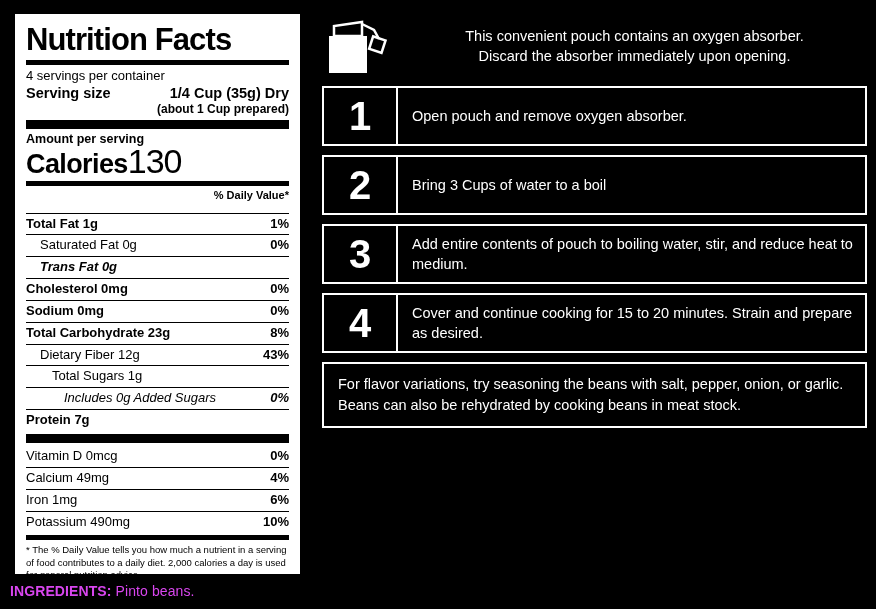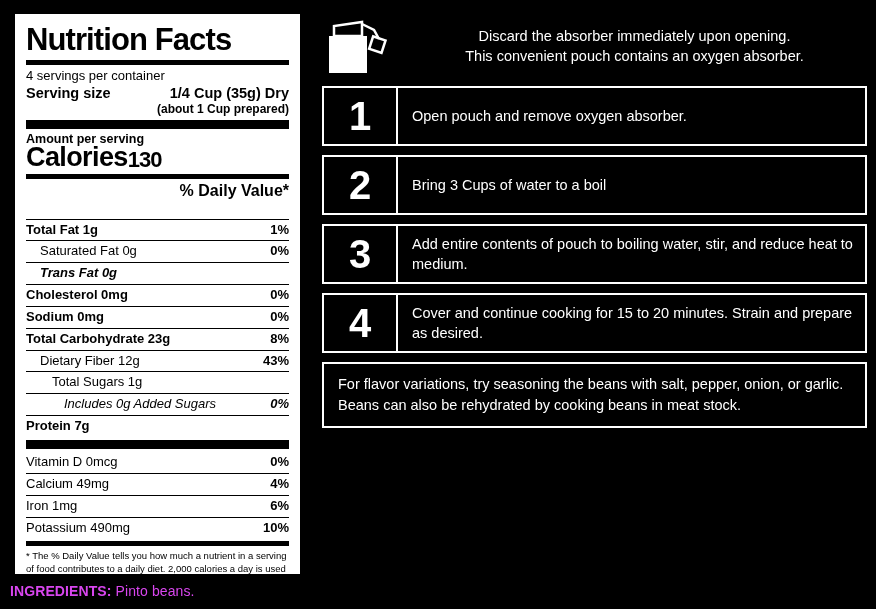--- a/index.html
+++ b/index.html
@@ -82,31 +82,31 @@
     align-items: flex-end;
     margin-top: -3px;
   }
   .nf-calories-label {
     font-size: 27px;
     font-weight: bold;
     letter-spacing: -0.6px;
     line-height: 1;
   }
   .nf-calories-value {
-    font-size: 22px;
-    font-weight: bold;
+    font-size: 34px;
+    font-weight: normal;
     letter-spacing: -1px;
     line-height: 1;
   }
 
   .nf-dv-header {
-    font-size: 16px;
+    font-size: 11px;
     font-weight: bold;
     text-align: right;
-    margin: 2px 0 19px 0;
+    margin: 2px 0 12px 0;
   }
 
   .nf-row {
     display: flex;
     justify-content: space-between;
     align-items: baseline;
     font-size: 13px;
     line-height: 1.45;
     padding: 1px 0 1px 0;
   }
@@ -334,22 +334,22 @@
           <rect x="7" y="22" width="38" height="37" fill="#ffffff"></rect>
 
           <path d="M12 22 L12 12 L40 8 L40 22 Z" fill="none" stroke="#ffffff" stroke-width="2.5"></path>
 
           <path d="M40 10 L52 16 L57 25" fill="none" stroke="#ffffff" stroke-width="2.5"></path>
 
           <rect x="49" y="24" width="13" height="13" fill="none" stroke="#ffffff" stroke-width="2.5" transform="rotate(18 55 30)"></rect>
         </svg>
       </div>
       <div class="pouch-text">
+        <div>This convenient pouch contains an oxygen absorber.</div>
         <div>Discard the absorber immediately upon opening.</div>
-        <div>This convenient pouch contains an oxygen absorber.</div>
       </div>
     </div>
 
     <div class="step">
       <div class="step-num">1</div>
       <div class="step-text">Open pouch and remove oxygen absorber.</div>
     </div>
 
     <div class="step">
       <div class="step-num">2</div>

